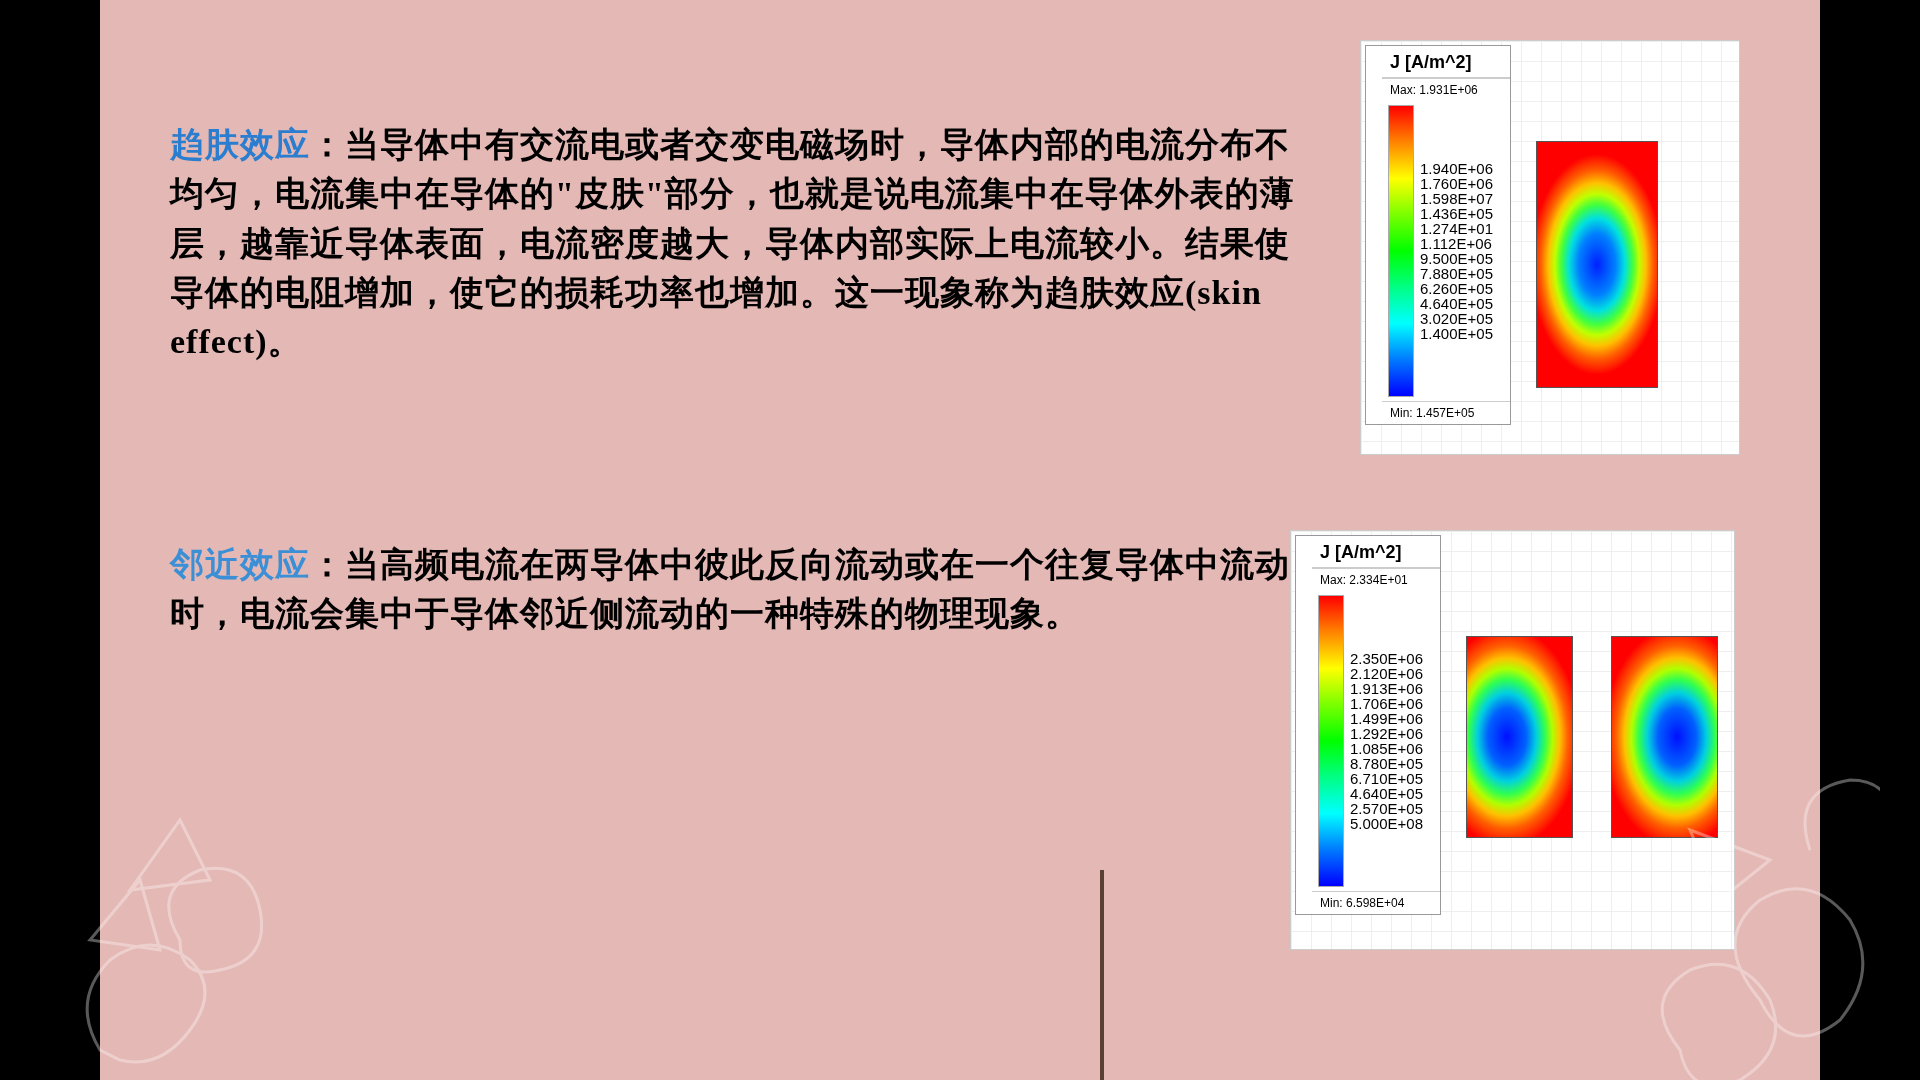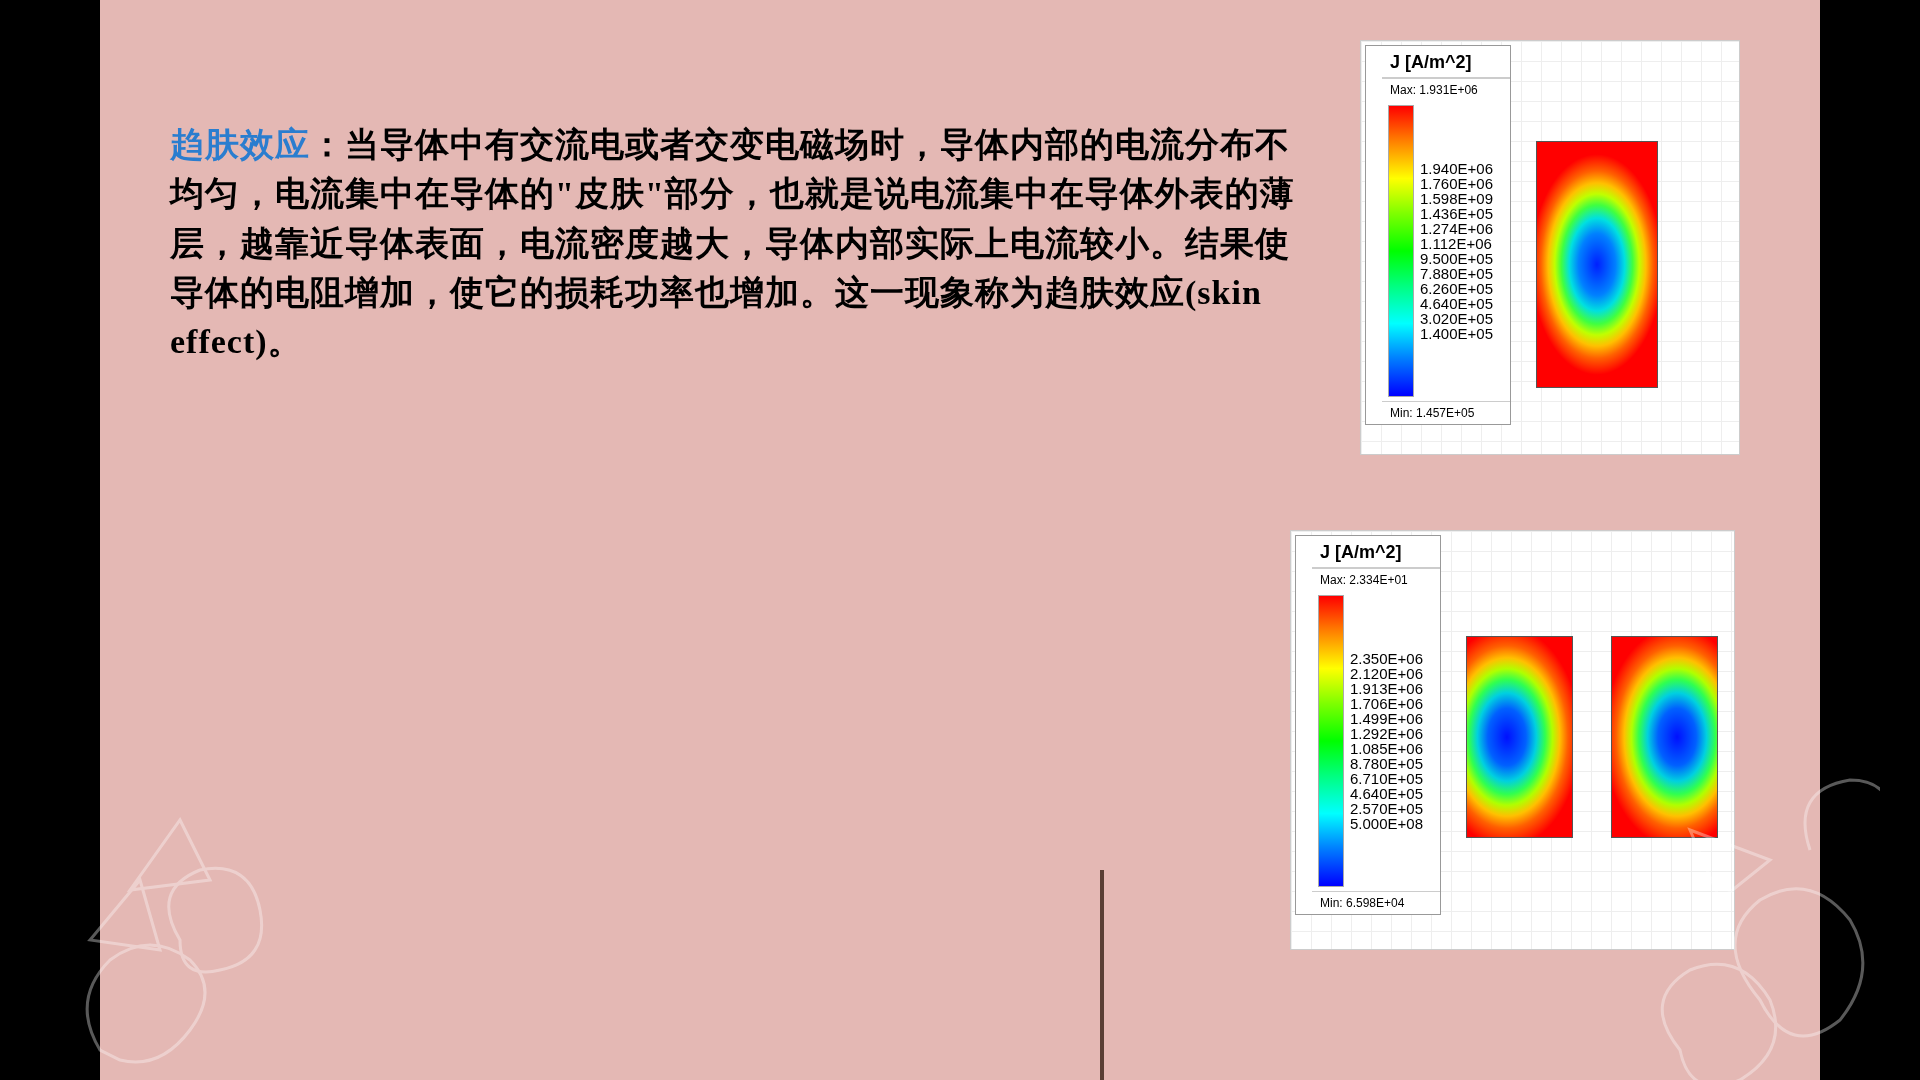--- a/index.html
+++ b/index.html
@@ -120,36 +120,39 @@
 </style>
 </head>
 <body>
 
 <div class="slide">
 
   <div class="text-block block1">
     <span class="term">趋肤效应</span><span>：当导体中有交流电或者交变电磁场时，导体内部的电流分布不均匀，电流集中在导体的"皮肤"部分，也就是说电流集中在导体外表的薄层，越靠近导体表面，电流密度越大，导体内部实际上电流较小。结果使导体的电阻增加，使它的损耗功率也增加。这一现象称为趋肤效应(skin effect)。</span>
   </div>
 
+  <div class="text-block block2">
+    <span class="term2">邻近效应</span><span>：当高频电流在两导体中彼此反向流动或在一个往复导体中流动时，电流会集中于导体邻近侧流动的一种特殊的物理现象。</span>
+  </div>
 
   <div class="legend-panel panel1 grid-bg">
     <div class="legend-box" style="left:4px;top:4px;width:146px;">
       <div class="legend-title">J [A/m^2]</div>
       <div class="legend-max">
         <span>Max:</span>
         <span>1.931E+06</span>
       </div>
       <div class="legend-scale">
         <div class="legend-colorbar" style="height:290px;"></div>
         <div class="legend-values" id="lv1">
             <div>1.940E+06</div>
             <div>1.760E+06</div>
-            <div>1.598E+09</div>
+            <div>1.598E+07</div>
             <div>1.436E+05</div>
-            <div>1.274E+06</div>
+            <div>1.274E+01</div>
             <div>1.112E+06</div>
             <div>9.500E+05</div>
             <div>7.880E+05</div>
             <div>6.260E+05</div>
             <div>4.640E+05</div>
             <div>3.020E+05</div>
             <div>1.400E+05</div>
           </div>
       </div>
       <div class="legend-min">

